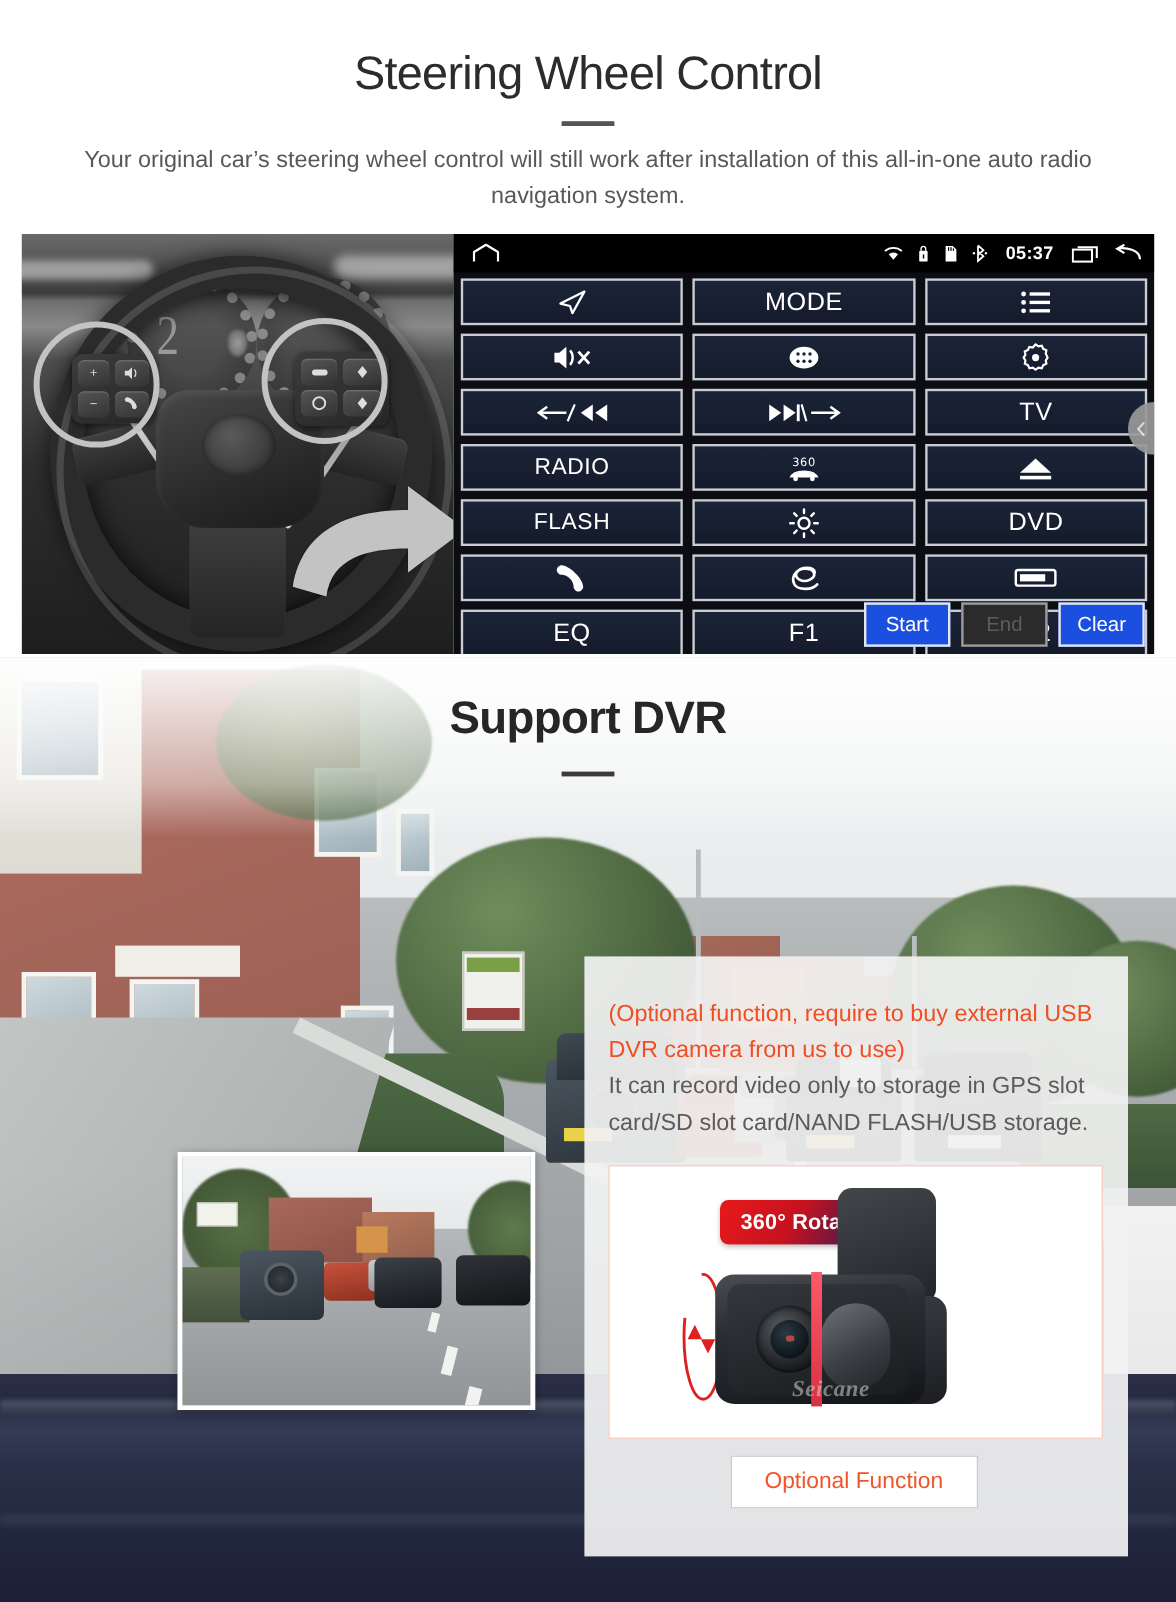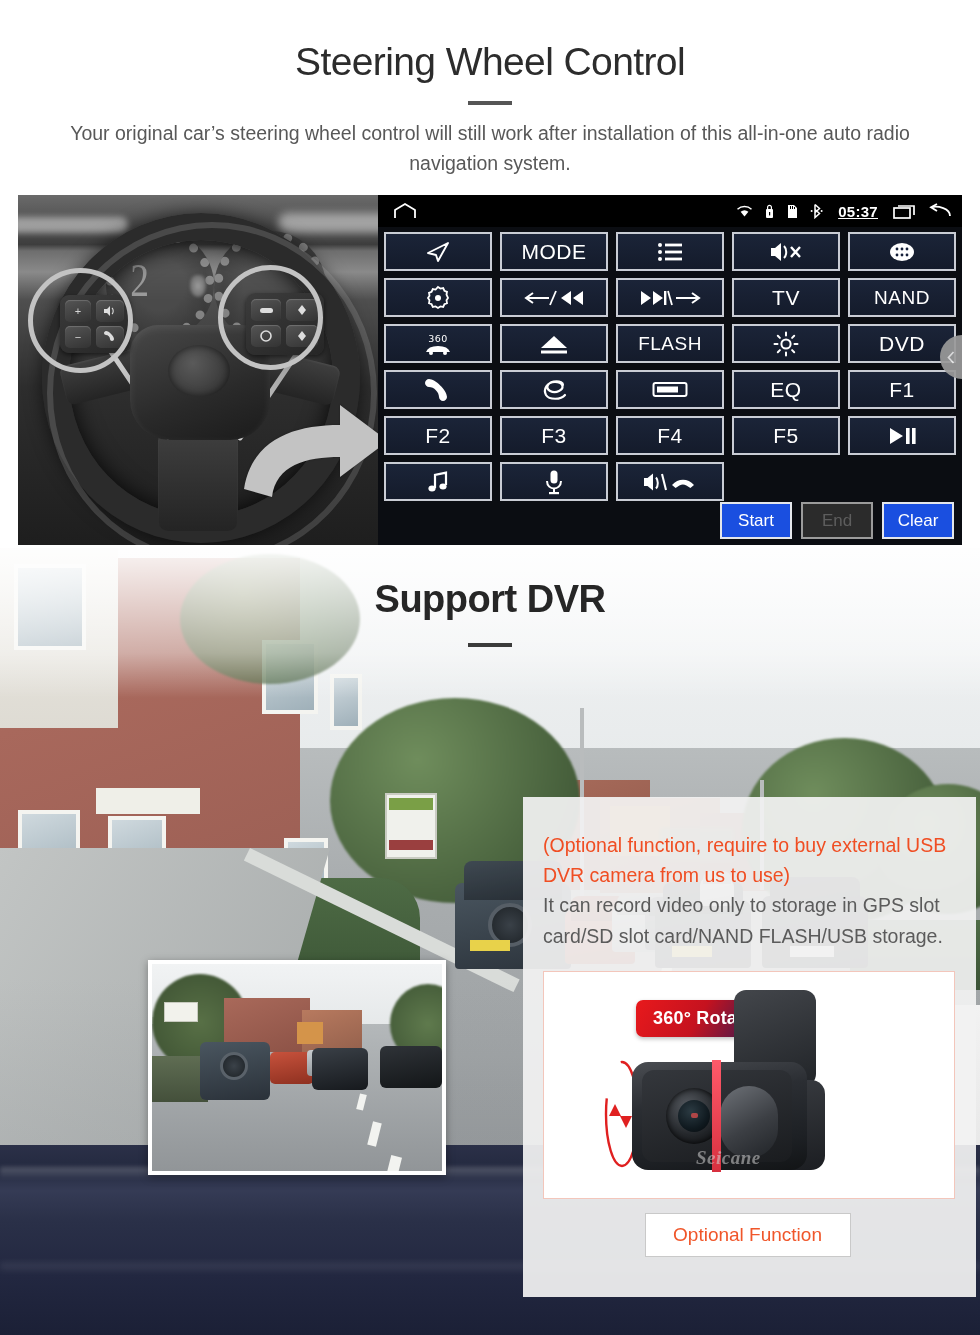--- a/index.html
+++ b/index.html
@@ -141,32 +141,31 @@
   
   .hu-screen {
     position:relative; width:584px; height:350px;
     background:#0b0d12;
     overflow:hidden;
   }
   .hu-statusbar {
     height:32px; background:#000; color:#fff;
     display:flex; align-items:center; padding:0 10px 0 14px;
     font-size:14px;
-    text-decoration:underline;
   }
   .sb-left { display:flex; align-items:center; }
   .sb-spacer { flex:1; }
   .sb-right { display:flex; align-items:center; gap:11px; }
   .sb-time { font-size:15px; font-weight:bold; letter-spacing:.3px; margin:0 4px; }
   .sb-ico { display:flex; align-items:center; }
 
   .key-grid {
     padding:5px 6px 4px;
     display:grid;
-    grid-template-columns:repeat(5,1fr);
+    grid-template-columns:repeat(3,1fr);
     gap:7px 8px;
   }
   .key {
     height:39px;
     background:linear-gradient(180deg,#1b2438,#141b2b);
     border:2px solid #c9ccd4;
     display:flex; align-items:center; justify-content:center;
     color:#fff;
     font-size:21px;
     font-family:"DejaVu Sans", sans-serif;
@@ -331,21 +330,20 @@
   }
   .inset-photo .mini { position:absolute; }
 
   
   .info-card {
     position:absolute; left:487px; top:797px;
     width:453px; height:500px;
     background:rgba(242,242,242,.93);
     z-index:10;
     padding:33px 24px 0 20px;
-    margin-left:36px;
   }
   .info-red {
     color:#f04e23; font-size:19.5px; line-height:30px;
   }
   .info-gray {
     color:#5b5b5b; font-size:19.5px; line-height:31px;
   }
   .cam-box {
     position:relative;
     margin-top:19px;
@@ -614,21 +612,21 @@
           <path d="M2 2 L12 9 L2 16 Z M14 2 L24 9 L14 16 Z" fill="#fff"></path>
           <rect x="25" y="2" width="2.4" height="14" fill="#fff"></rect>
           <path d="M33 16 L29 2" stroke="#fff" stroke-width="1.8"></path>
           <path d="M37 9 H59 M53 4 L60 9 L53 14" stroke="#fff" stroke-width="2" fill="none"></path>
         </svg>
       </div>
       <div class="key">
           <span class="lbl">TV</span>
         </div>
       <div class="key">
-          <span class="lbl sm">NAND</span>
+          <span class="lbl sm">RADIO</span>
         </div>
 
       <div class="key">
         <svg width="30" height="26" viewBox="0 0 30 26">
           <text x="15" y="11" font-size="9.5" fill="#fff" text-anchor="middle" font-family="DejaVu Sans, sans-serif">360</text>
           <path d="M3 21 q2-6 12-6 q10 0 12 6 z" fill="#fff"></path>
           <circle cx="8" cy="22" r="2" fill="#fff"></circle>
             <circle cx="22" cy="22" r="2" fill="#fff"></circle>
         </svg>
       </div>

